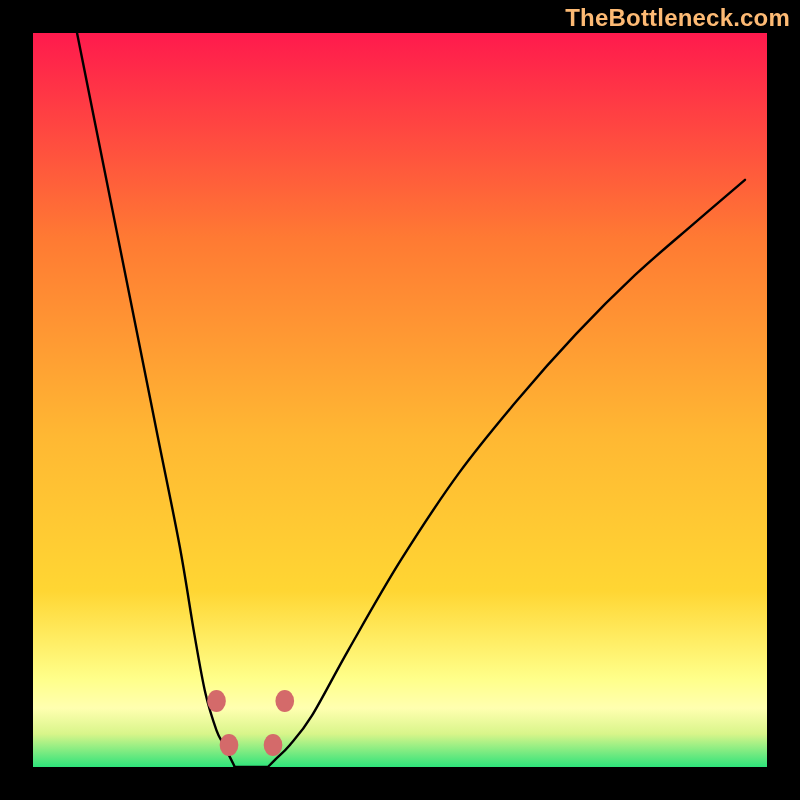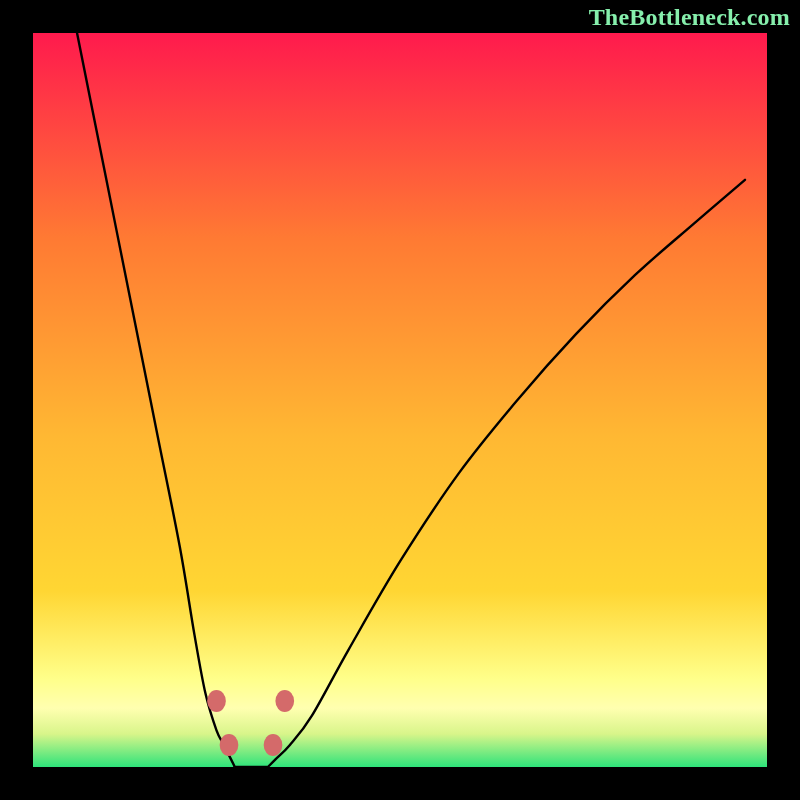--- a/index.html
+++ b/index.html
@@ -13,24 +13,24 @@
   .stage {
     position: relative;
     width: 800px;
     height: 800px;
     background: #000;
   }
   .attribution {
     position: absolute;
     top: 4px;
     right: 10px;
-    font-family: Liberation Serif, serif;
+    font-family: Liberation Sans, sans-serif;
     font-size: 24px;
     font-weight: 600;
-    color: #86efac;
+    color: #fdba74;
     letter-spacing: 0.2px;
     user-select: none;
   }
   svg {
     position: absolute;
     left: 0;
     top: 0;
     width: 800px;
     height: 800px;
     display: block;

